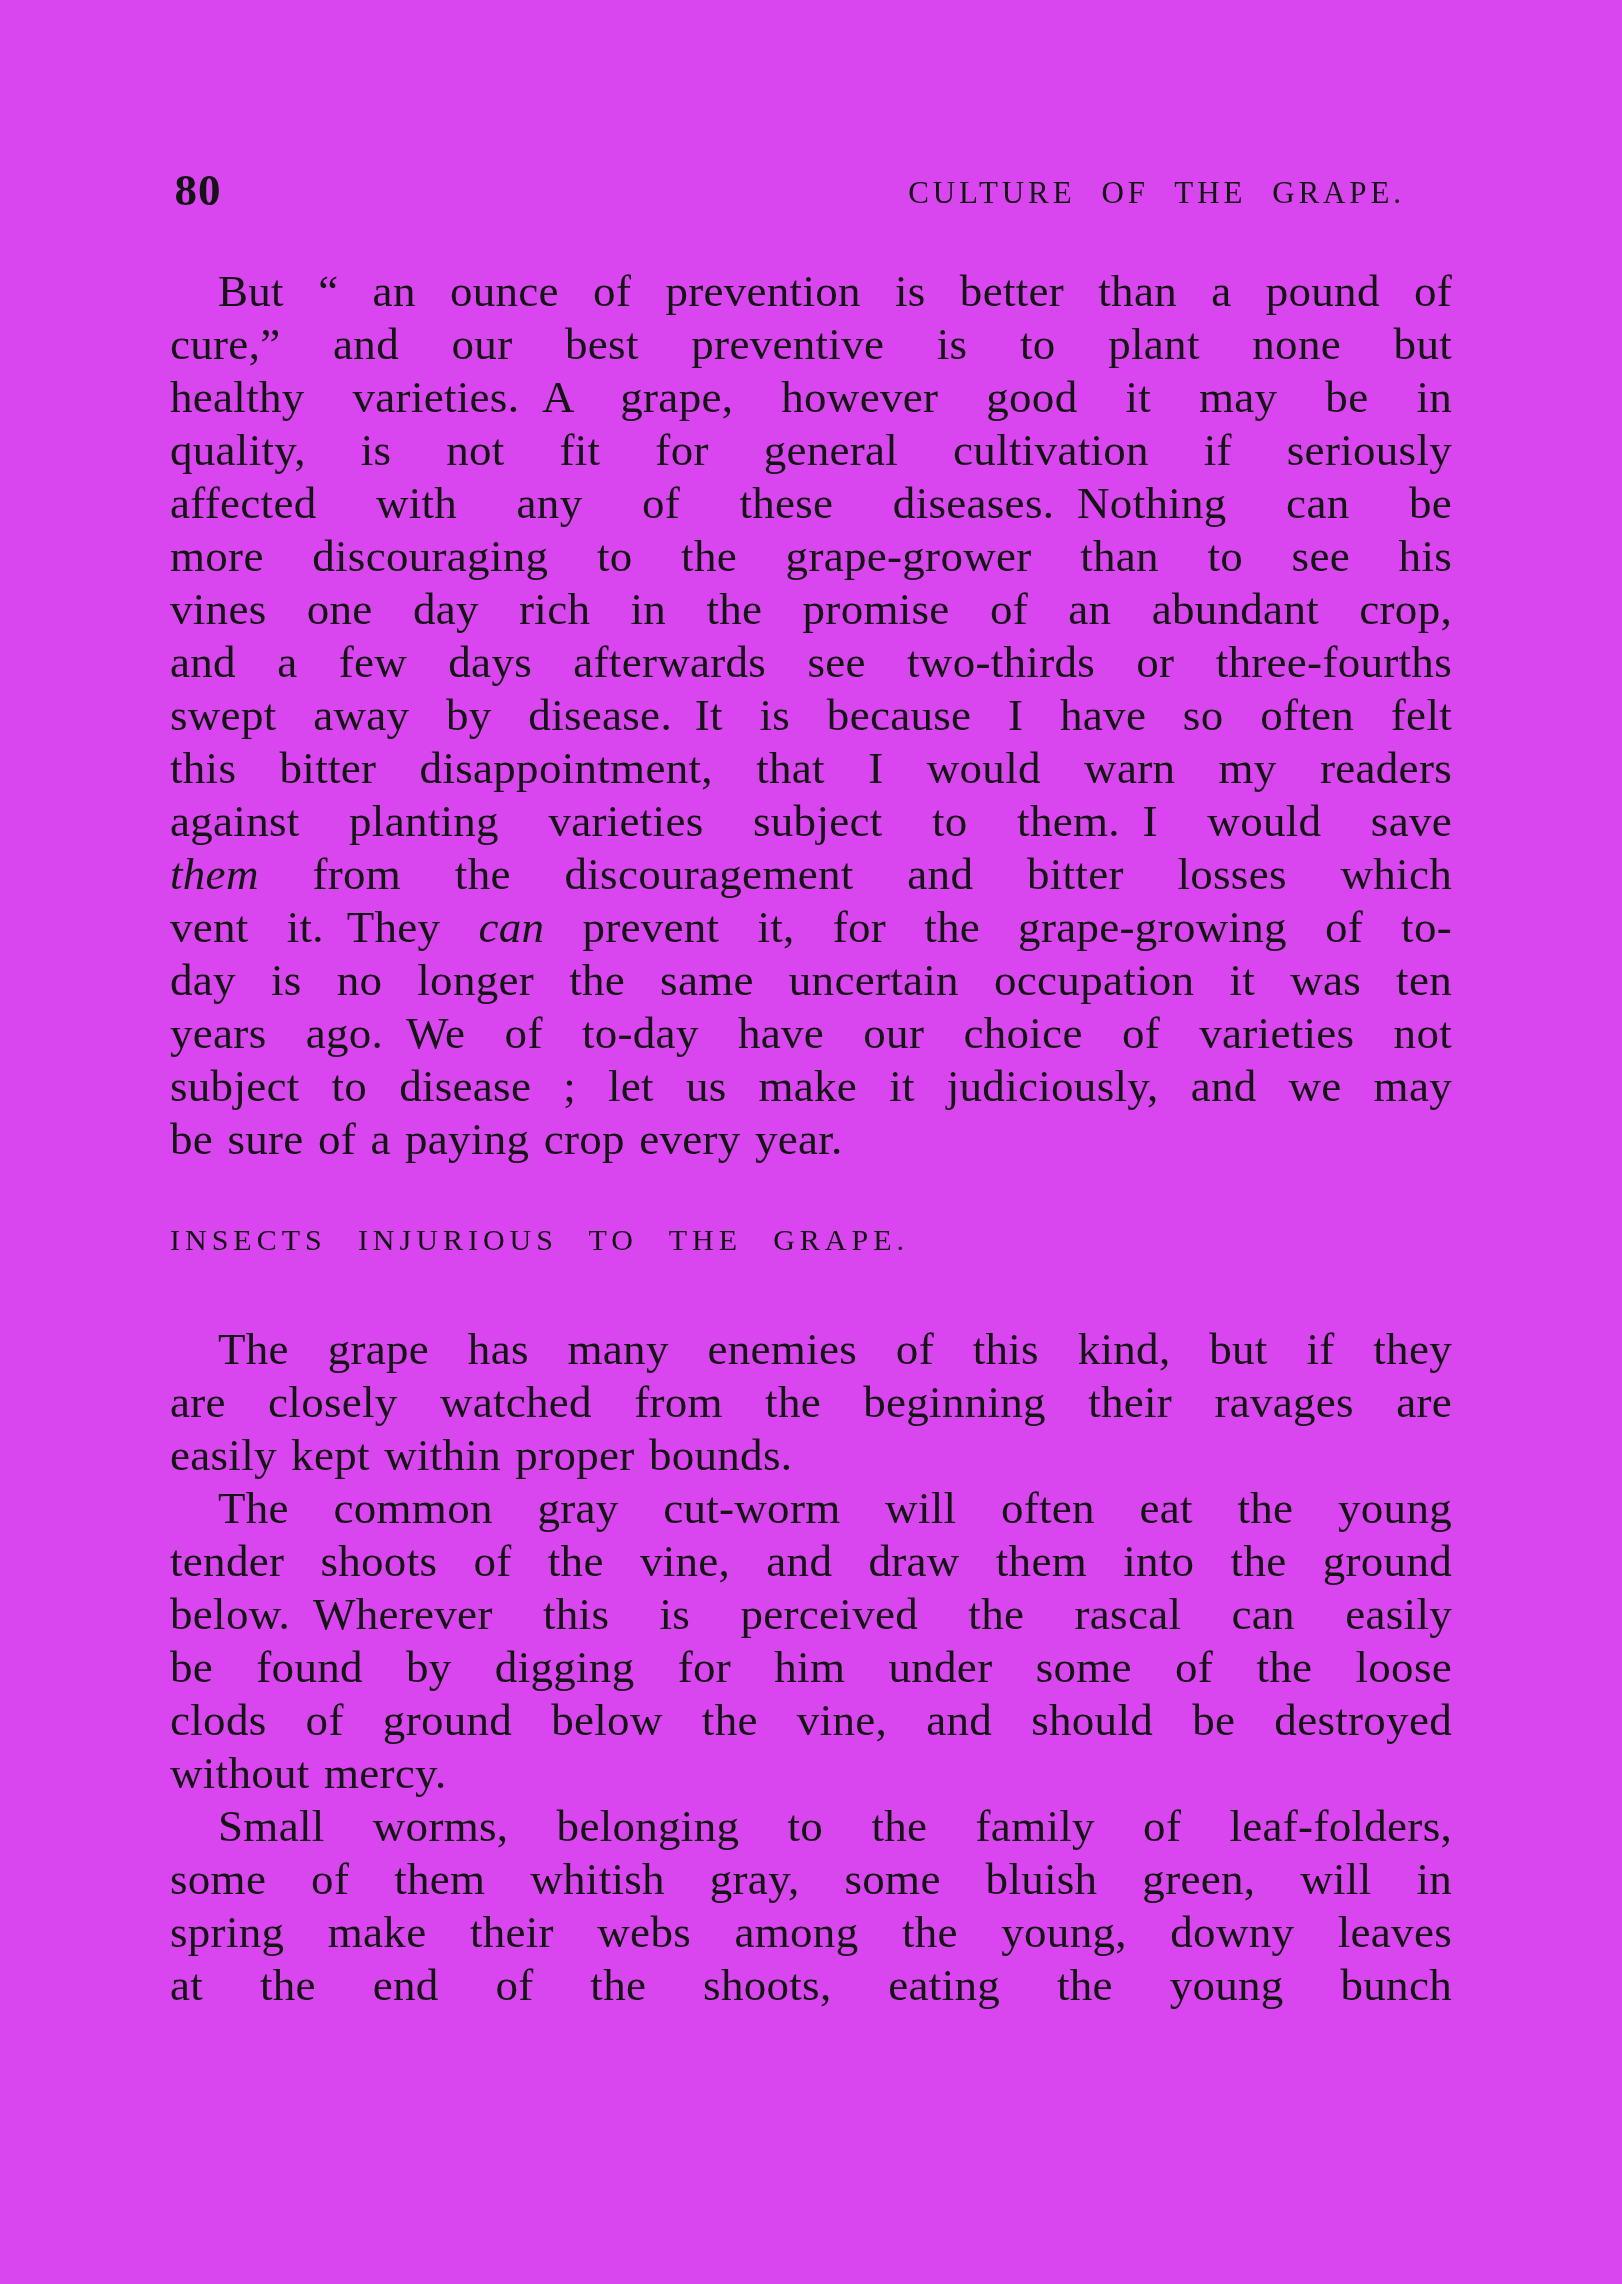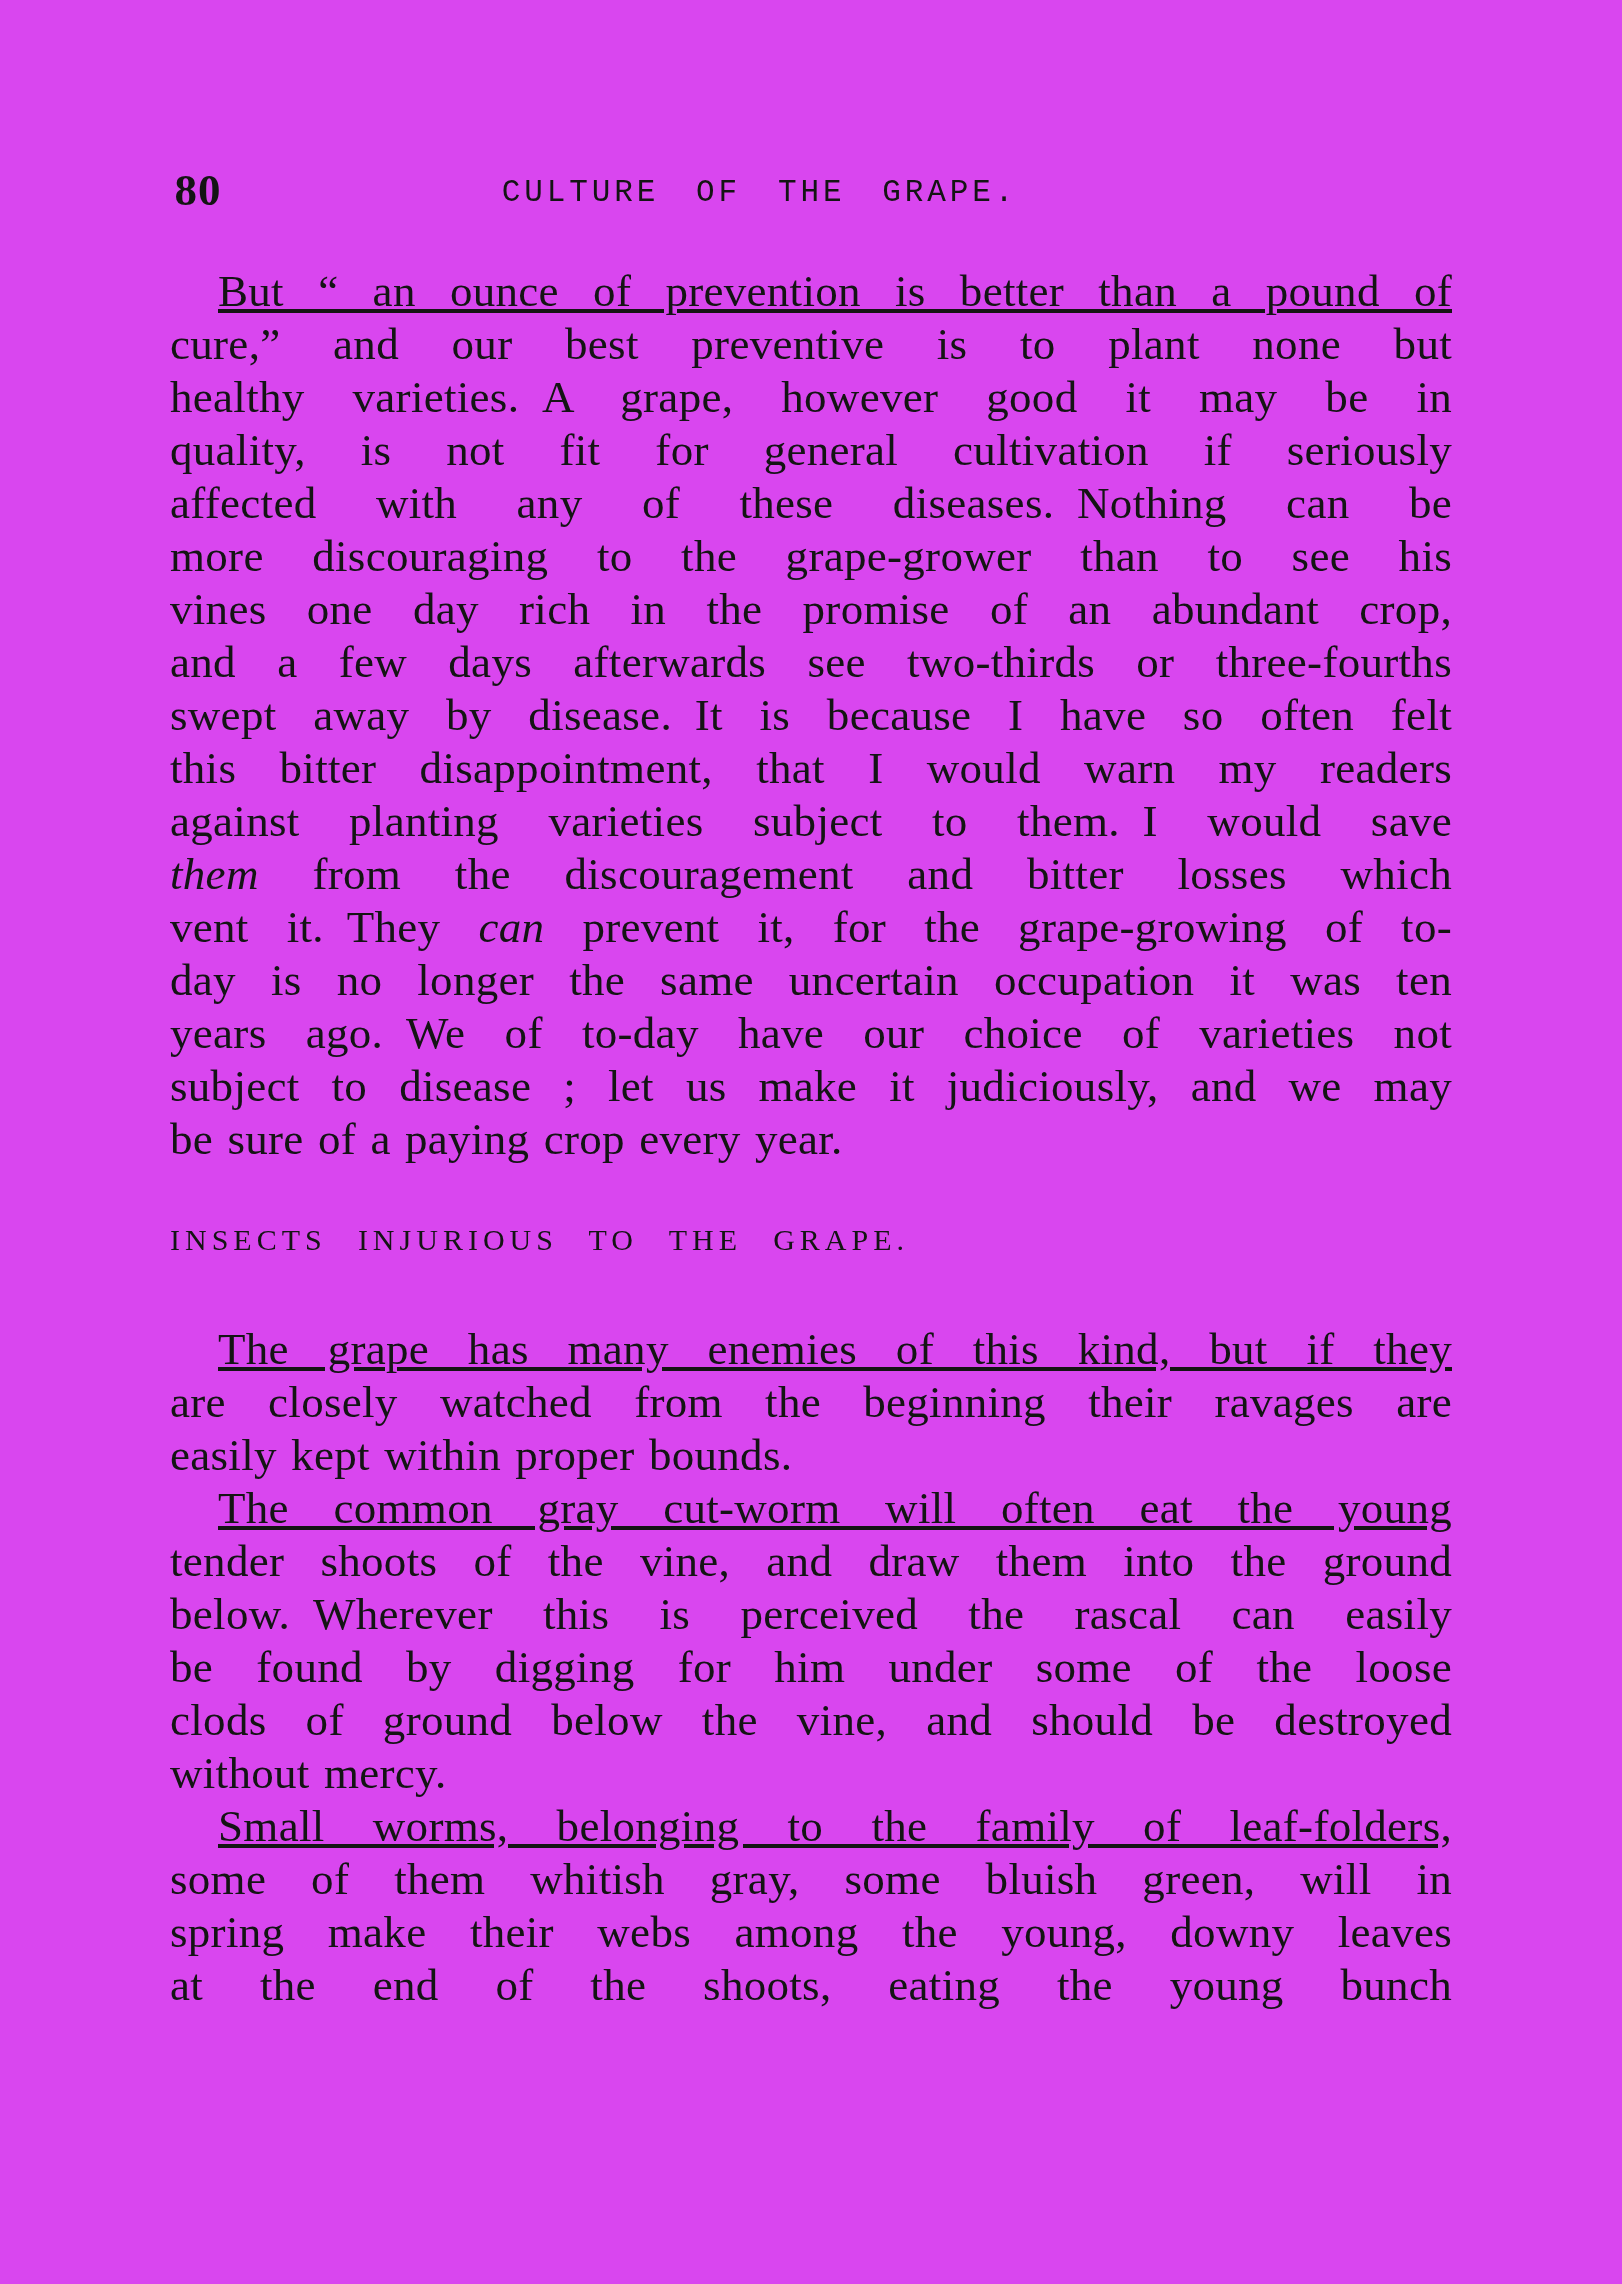--- a/index.html
+++ b/index.html
@@ -19,47 +19,46 @@
   .pagehead {
     position: absolute;
     top: 163px; left: 170px;
     width: 1282px; height: 55px;
   }
   .pagenum {
     position: absolute; left: 4.4px; top: 1.1px;
     font-size: 45px; font-weight: bold; letter-spacing: 1.1px;
   }
   .runtitle {
-    position: absolute; left: 0; right: 9px; top: 12px;
-    text-align: center;
+    position: absolute; left: 0; right: 0; top: 12px;
+    text-align: right;
     font-size: 31px;
     letter-spacing: 3.9px;
     word-spacing: 14.3px;
     transform: translateX(-47px);
     white-space: nowrap;
-    font-family: Liberation Mono, monospace;
   }
   
   .bodycol {
     position: absolute;
     left: 170px; top: 265px;
     width: 1282px;
   }
   .paragraph { margin: 0; }
   .line {
     font-size: 45px;
     line-height: 53px;
     word-spacing: 2.8px;
     letter-spacing: 0.3px;
     text-align: justify;
     text-align-last: justify;
     text-justify: inter-word;
     white-space: normal;
   }
-  .line.first { padding-left: 48px; text-decoration: underline; }
+  .line.first { padding-left: 48px; }
   .line.end { text-align-last: left; }
   .section-heading {
     margin-top: 57px;
     margin-bottom: 67px;
     text-align: left;
     font-size: 30px;
     line-height: 33px;
     letter-spacing: 5px;
     word-spacing: 18.7px;
     font-weight: normal;

